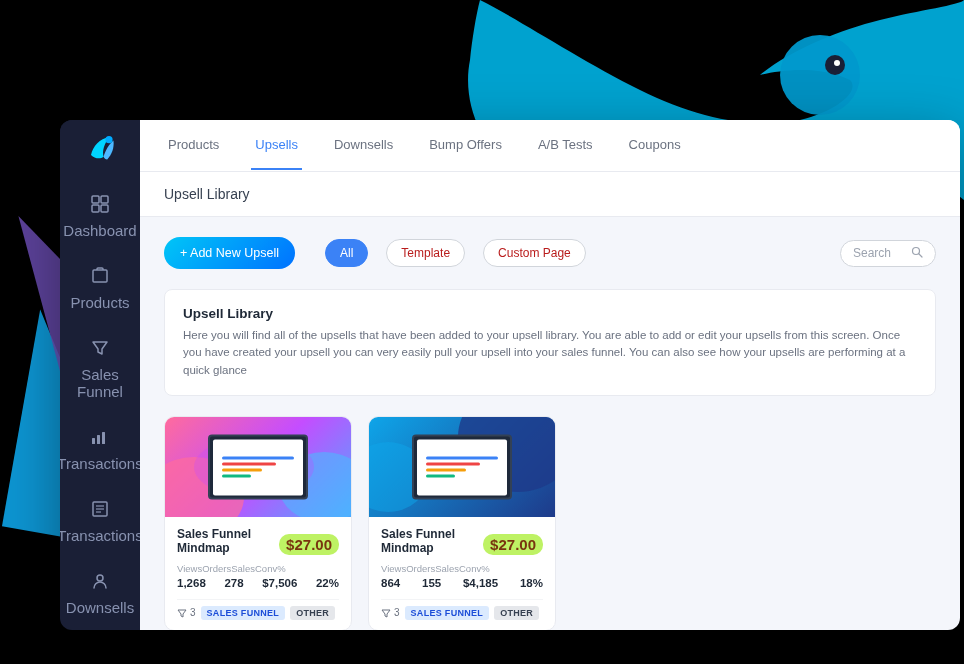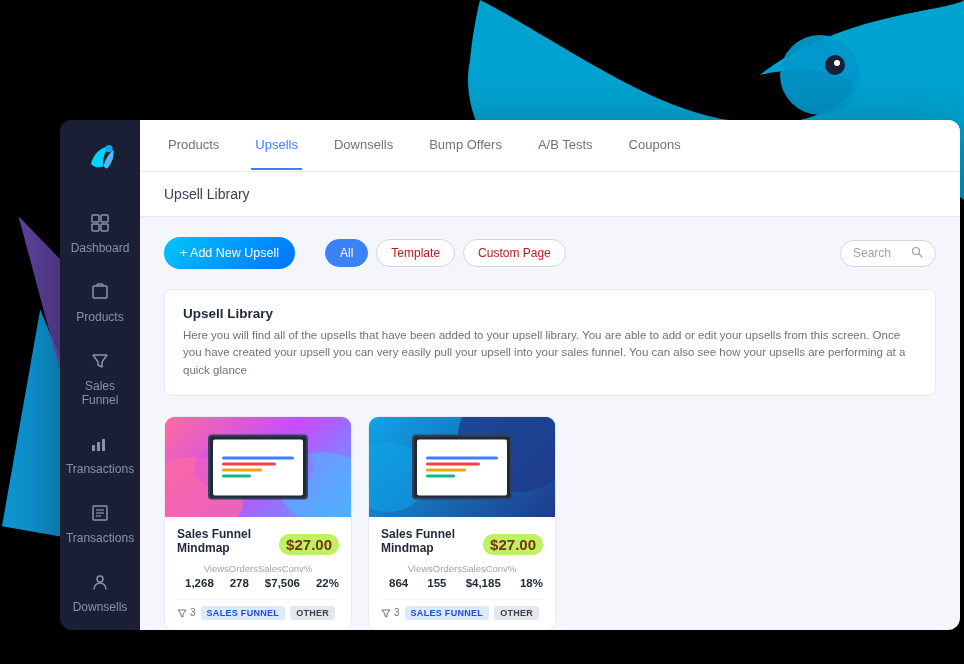--- a/index.html
+++ b/index.html
@@ -83,21 +83,21 @@
       transition: color 0.2s;
       gap: 6px;
     }
 
     .sidebar-item .icon {
       font-size: 18px;
       line-height: 1;
     }
 
     .sidebar-item .label {
-      font-size: 12px;
+      font-size: 15px;
       text-align: center;
       color: #8892b0;
     }
 
     
     .main-content {
       flex: 1;
       background: #f4f6fb;
       display: flex;
       flex-direction: column;
@@ -166,21 +166,21 @@
       display: flex;
       align-items: center;
       gap: 4px;
       font-weight: 500;
       white-space: nowrap;
     }
 
     .filter-group {
       display: flex;
       align-items: center;
-      gap: 8px;
+      gap: 18px;
       margin-left: 20px;
     }
 
     .filter-btn {
       padding: 6px 14px;
       border-radius: 16px;
       border: 1px solid #d1d5db;
       background: #fff;
       font-size: 12px;
       color: #b91c1c;
@@ -321,34 +321,33 @@
       background: #bef264;
       color: #78350f;
       font-size: 15px;
       font-weight: 700;
       padding: 2px 7px;
       border-radius: 10px;
     }
 
     .card-stats-header {
       display: flex;
-      justify-content: center;
+      justify-content: flex-start;
       font-size: 9.5px;
       color: #9ca3af;
       margin-bottom: 3px;
     }
 
     .card-stats-values {
       display: flex;
       justify-content: space-between;
       font-size: 11.5px;
       font-weight: 600;
       color: #1f2937;
       margin-bottom: 10px;
-      margin-left: 8px;
     }
 
     .card-footer {
       display: flex;
       align-items: center;
       gap: 5px;
       padding-top: 6px;
       border-top: 1px solid #f3f4f6;
     }
 

